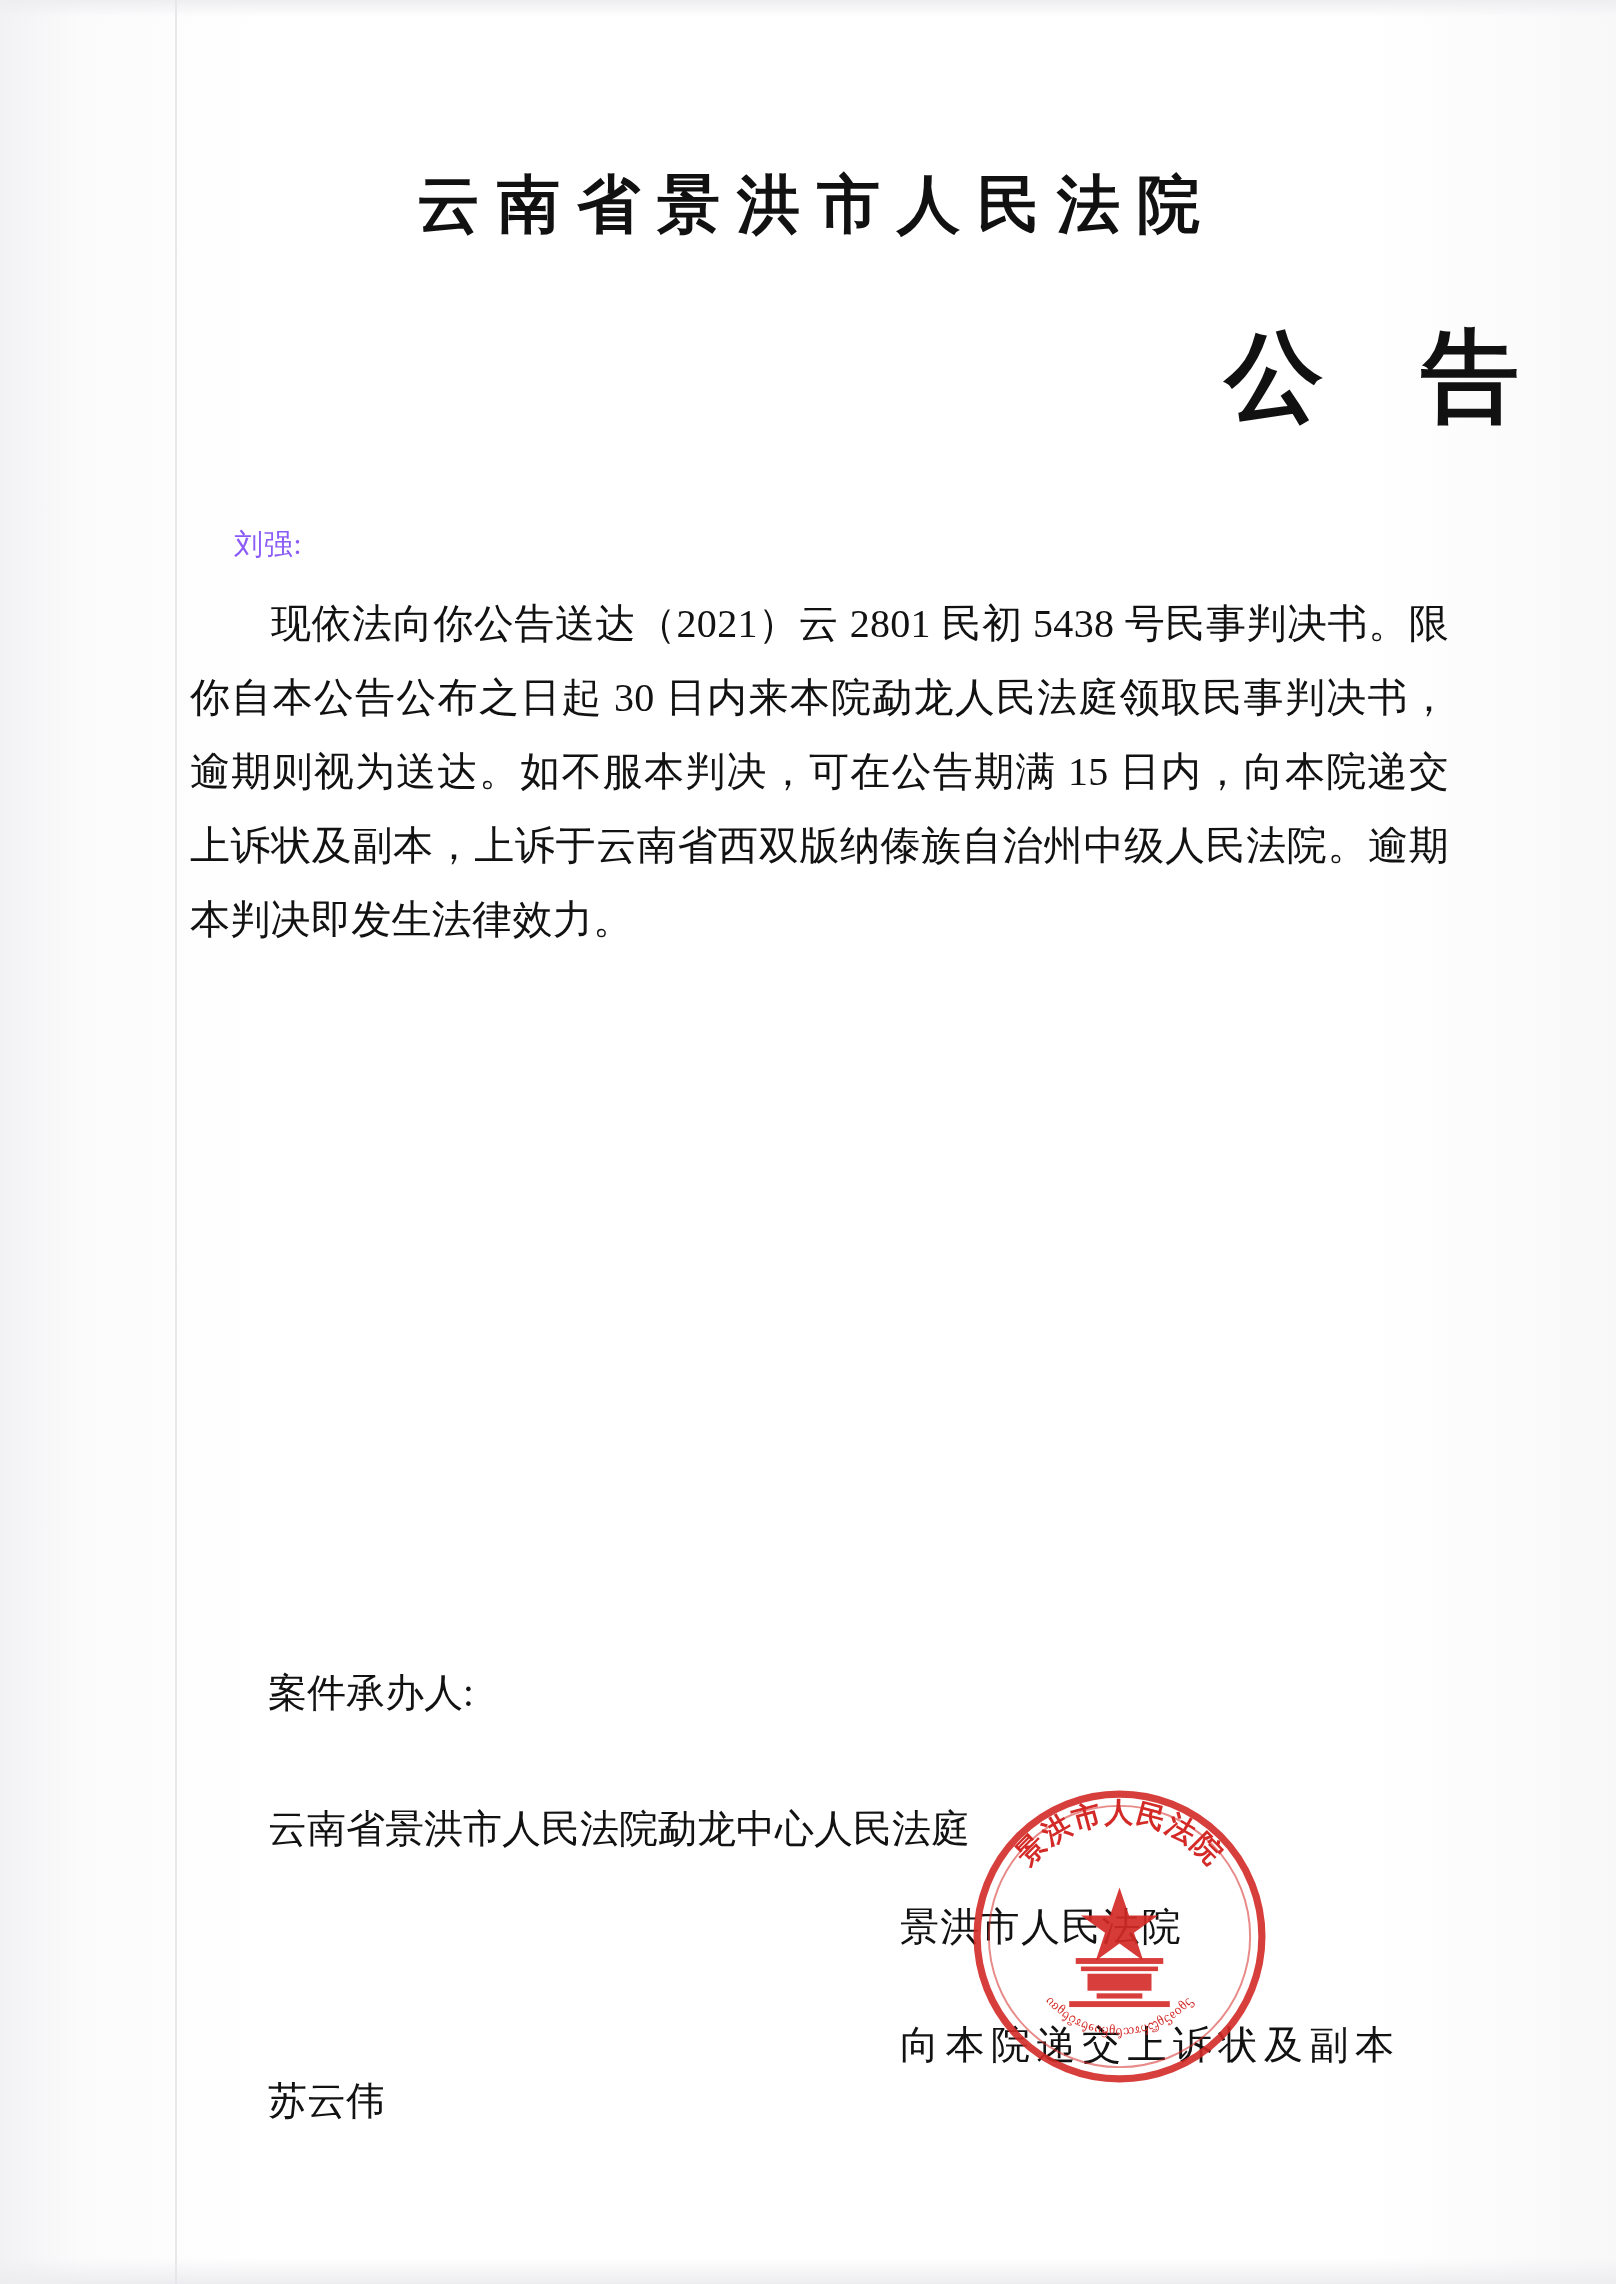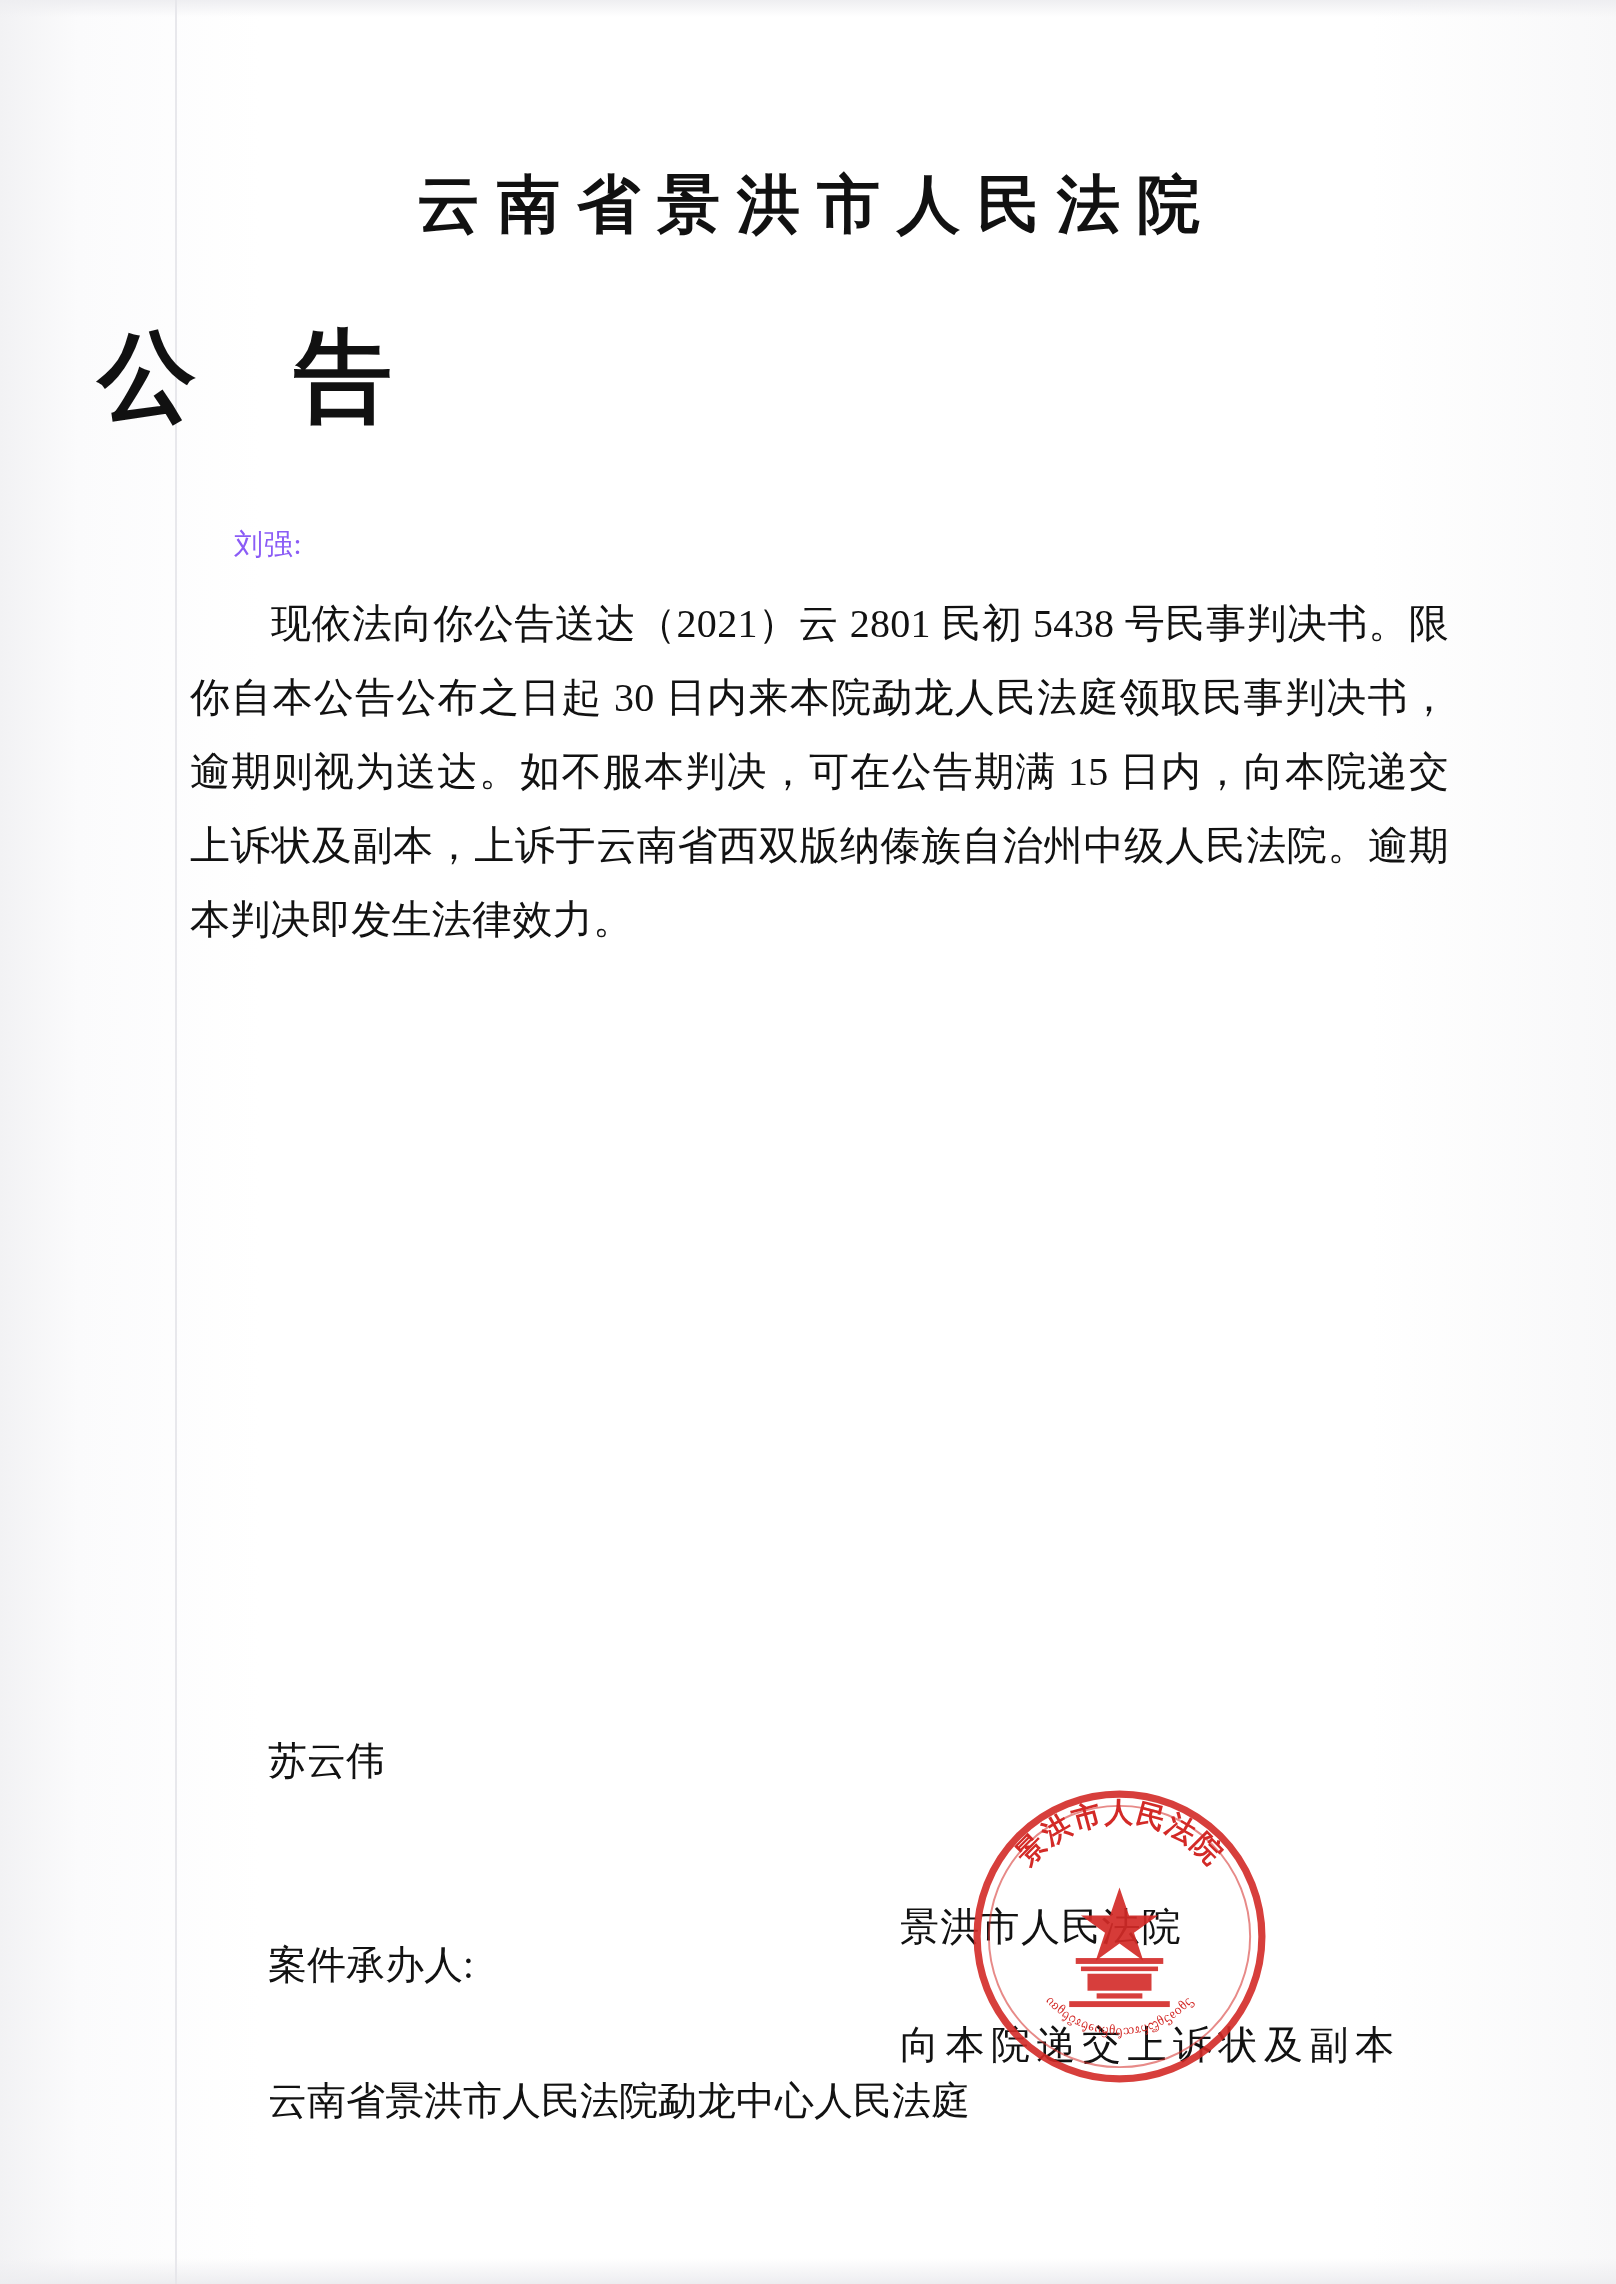--- a/index.html
+++ b/index.html
@@ -72,21 +72,21 @@
     letter-spacing: 17px;
     color: #111111;
     text-indent: 17px;
   }
 
   .doc-title {
     position: absolute;
     top: 300px;
     left: 0;
     width: 1617px;
-    text-align: left;
+    text-align: right;
     font-family: "Liberation Serif", "DejaVu Serif", serif;
     font-size: 98px;
     font-weight: bold;
     letter-spacing: 98px;
     color: #111111;
     text-indent: 98px;
   }
 
   .body-block {
     position: absolute;
@@ -190,27 +190,27 @@
 
     <div class="body-block">
       <div class="addressee">刘强:</div>
 
 
       <div class="para">现依法向你公告送达（2021）云 2801 民初 5438 号民事判决书。限你自本公告公布之日起 30 日内来本院勐龙人民法庭领取民事判决书，逾期则视为送达。如不服本判决，可在公告期满 15 日内，向本院递交上诉状及副本，上诉于云南省西双版纳傣族自治州中级人民法院。逾期本判决即发生法律效力。</div>
     </div>
 
     <div class="sig-block">
       <div class="sig-line">
-        <span class="sig-indent"></span>
-        <span>苏云伟</span>
-      </div>
-      <div class="sig-line">
         <span>案件承办人:</span>
         <span> </span>
         <span>云南省景洪市人民法院勐龙中心人民法庭</span>
+      </div>
+      <div class="sig-line">
+        <span class="sig-indent"></span>
+        <span>苏云伟</span>
       </div>
       <div class="sig-line">
         <span>电话号码:</span>
         
         
       </div>
 
     </div>
 
     <div class="closing">

